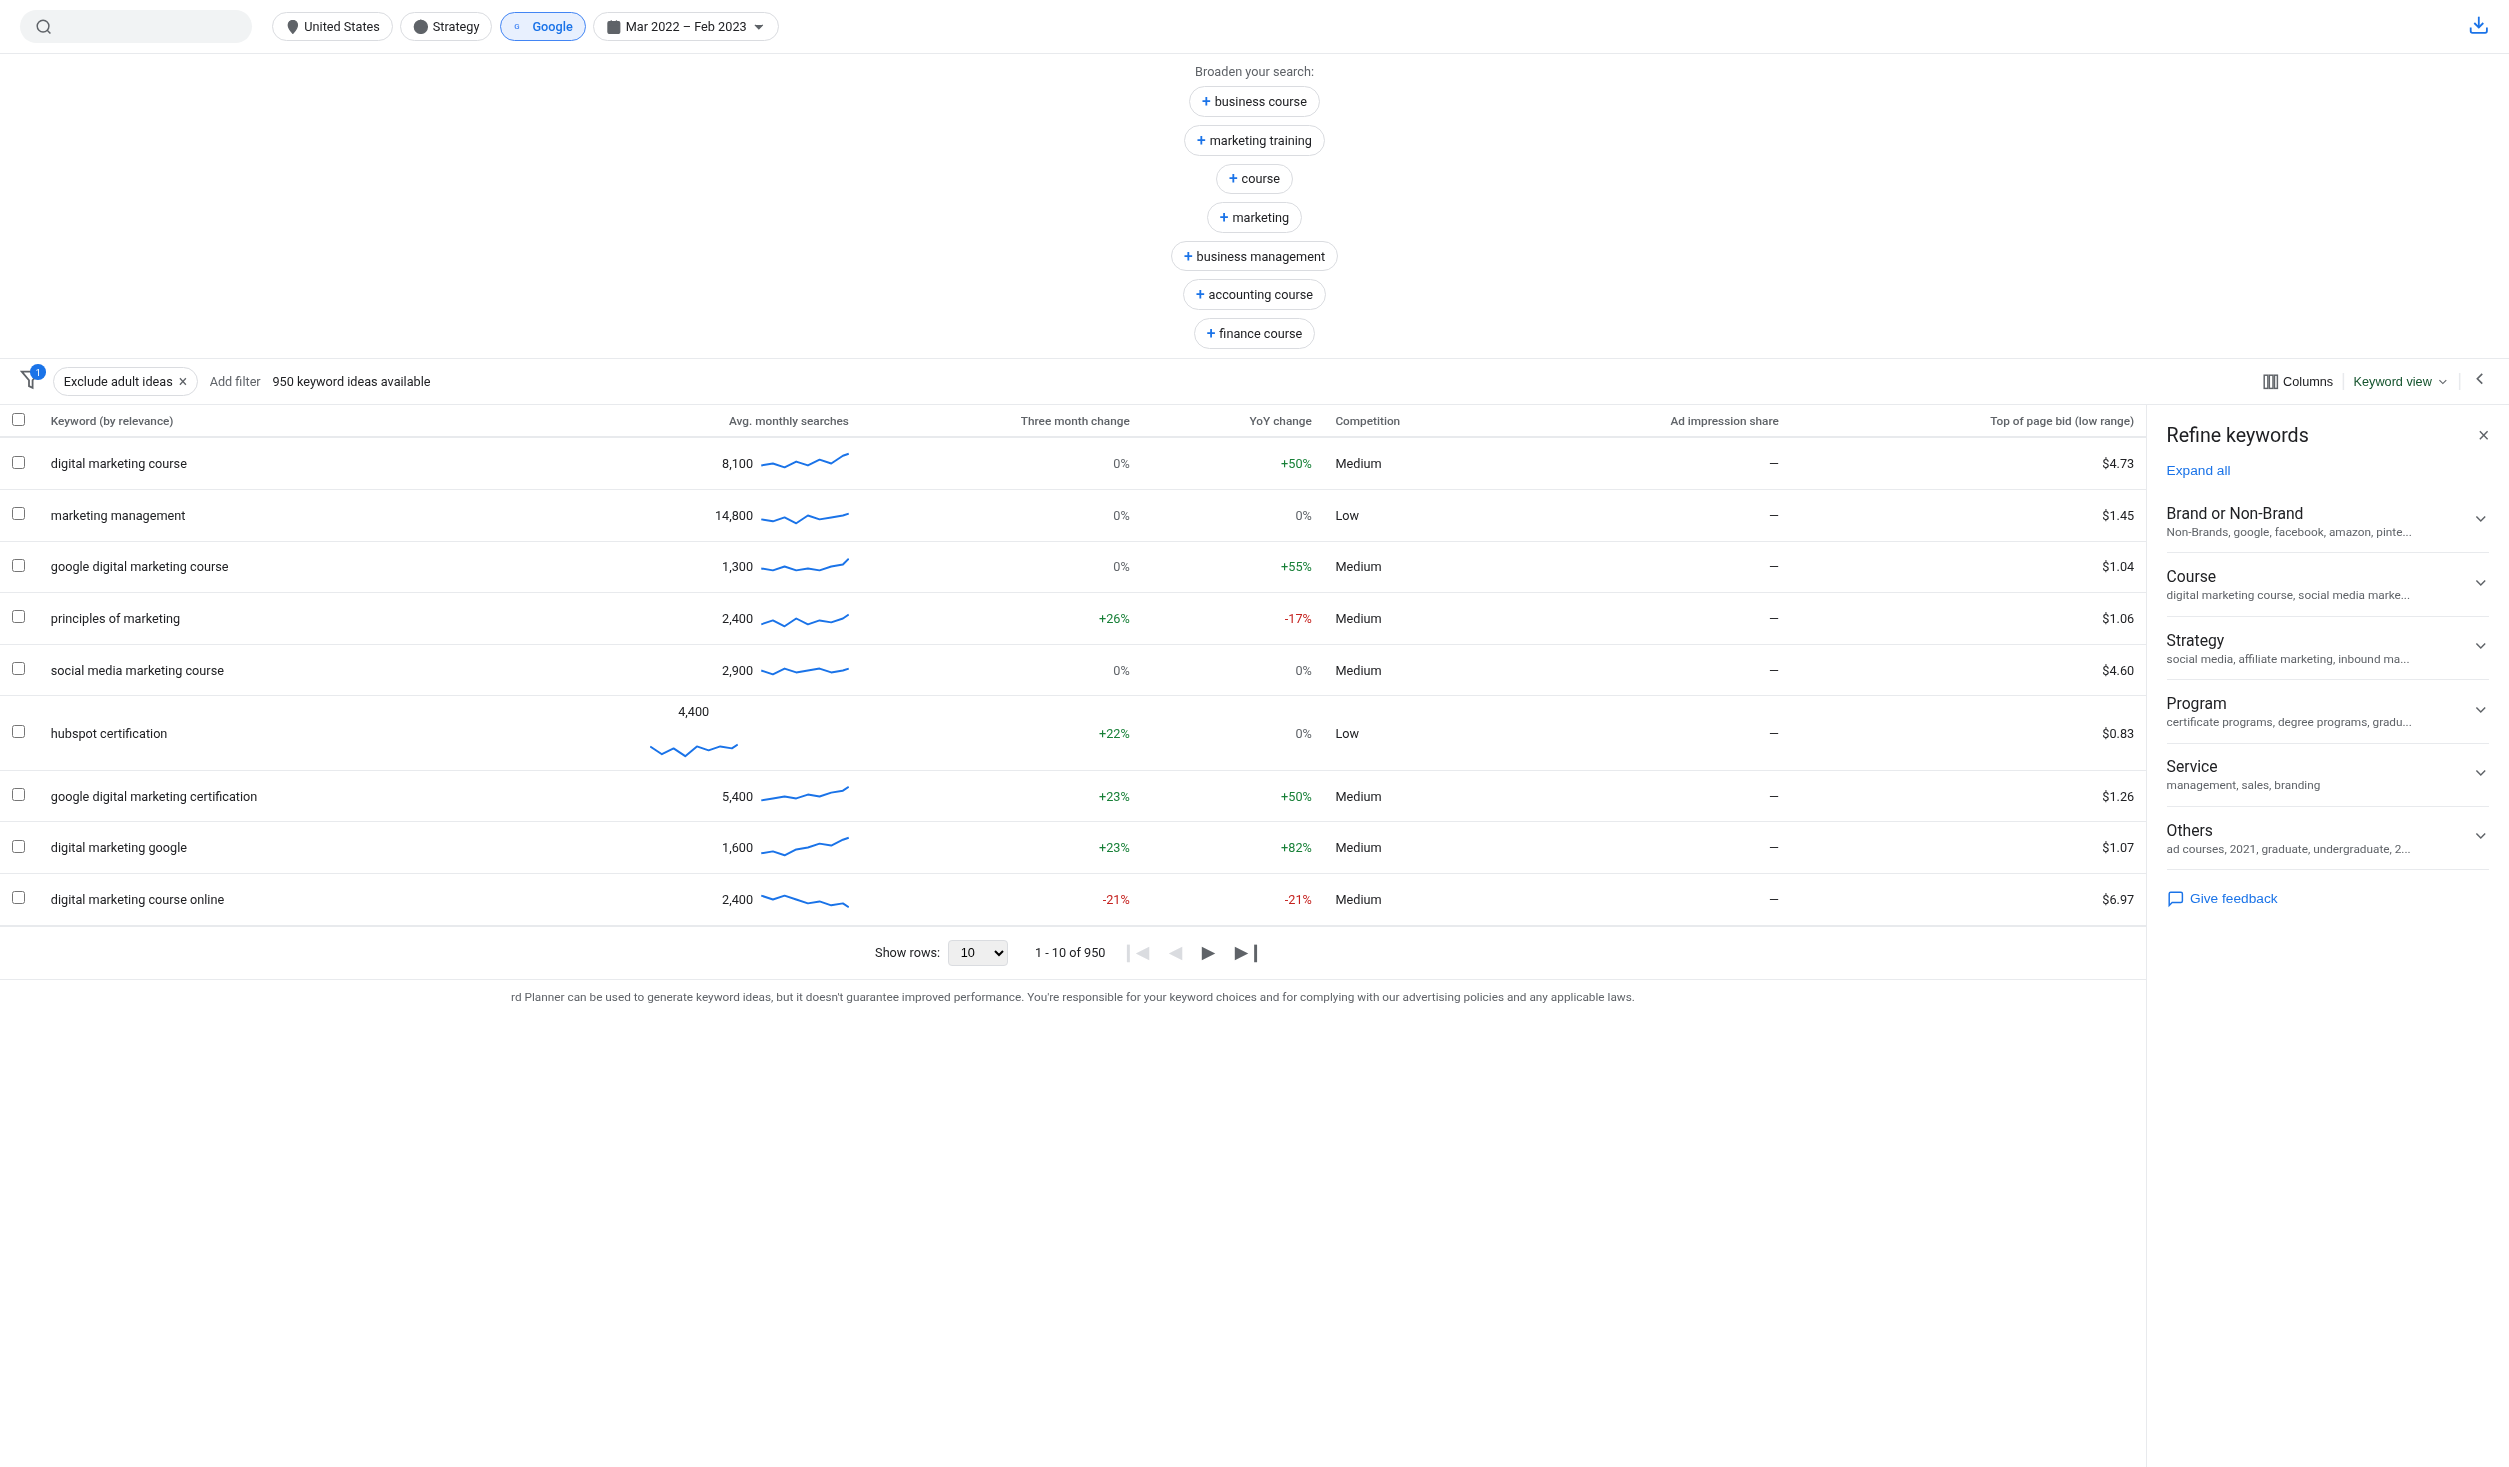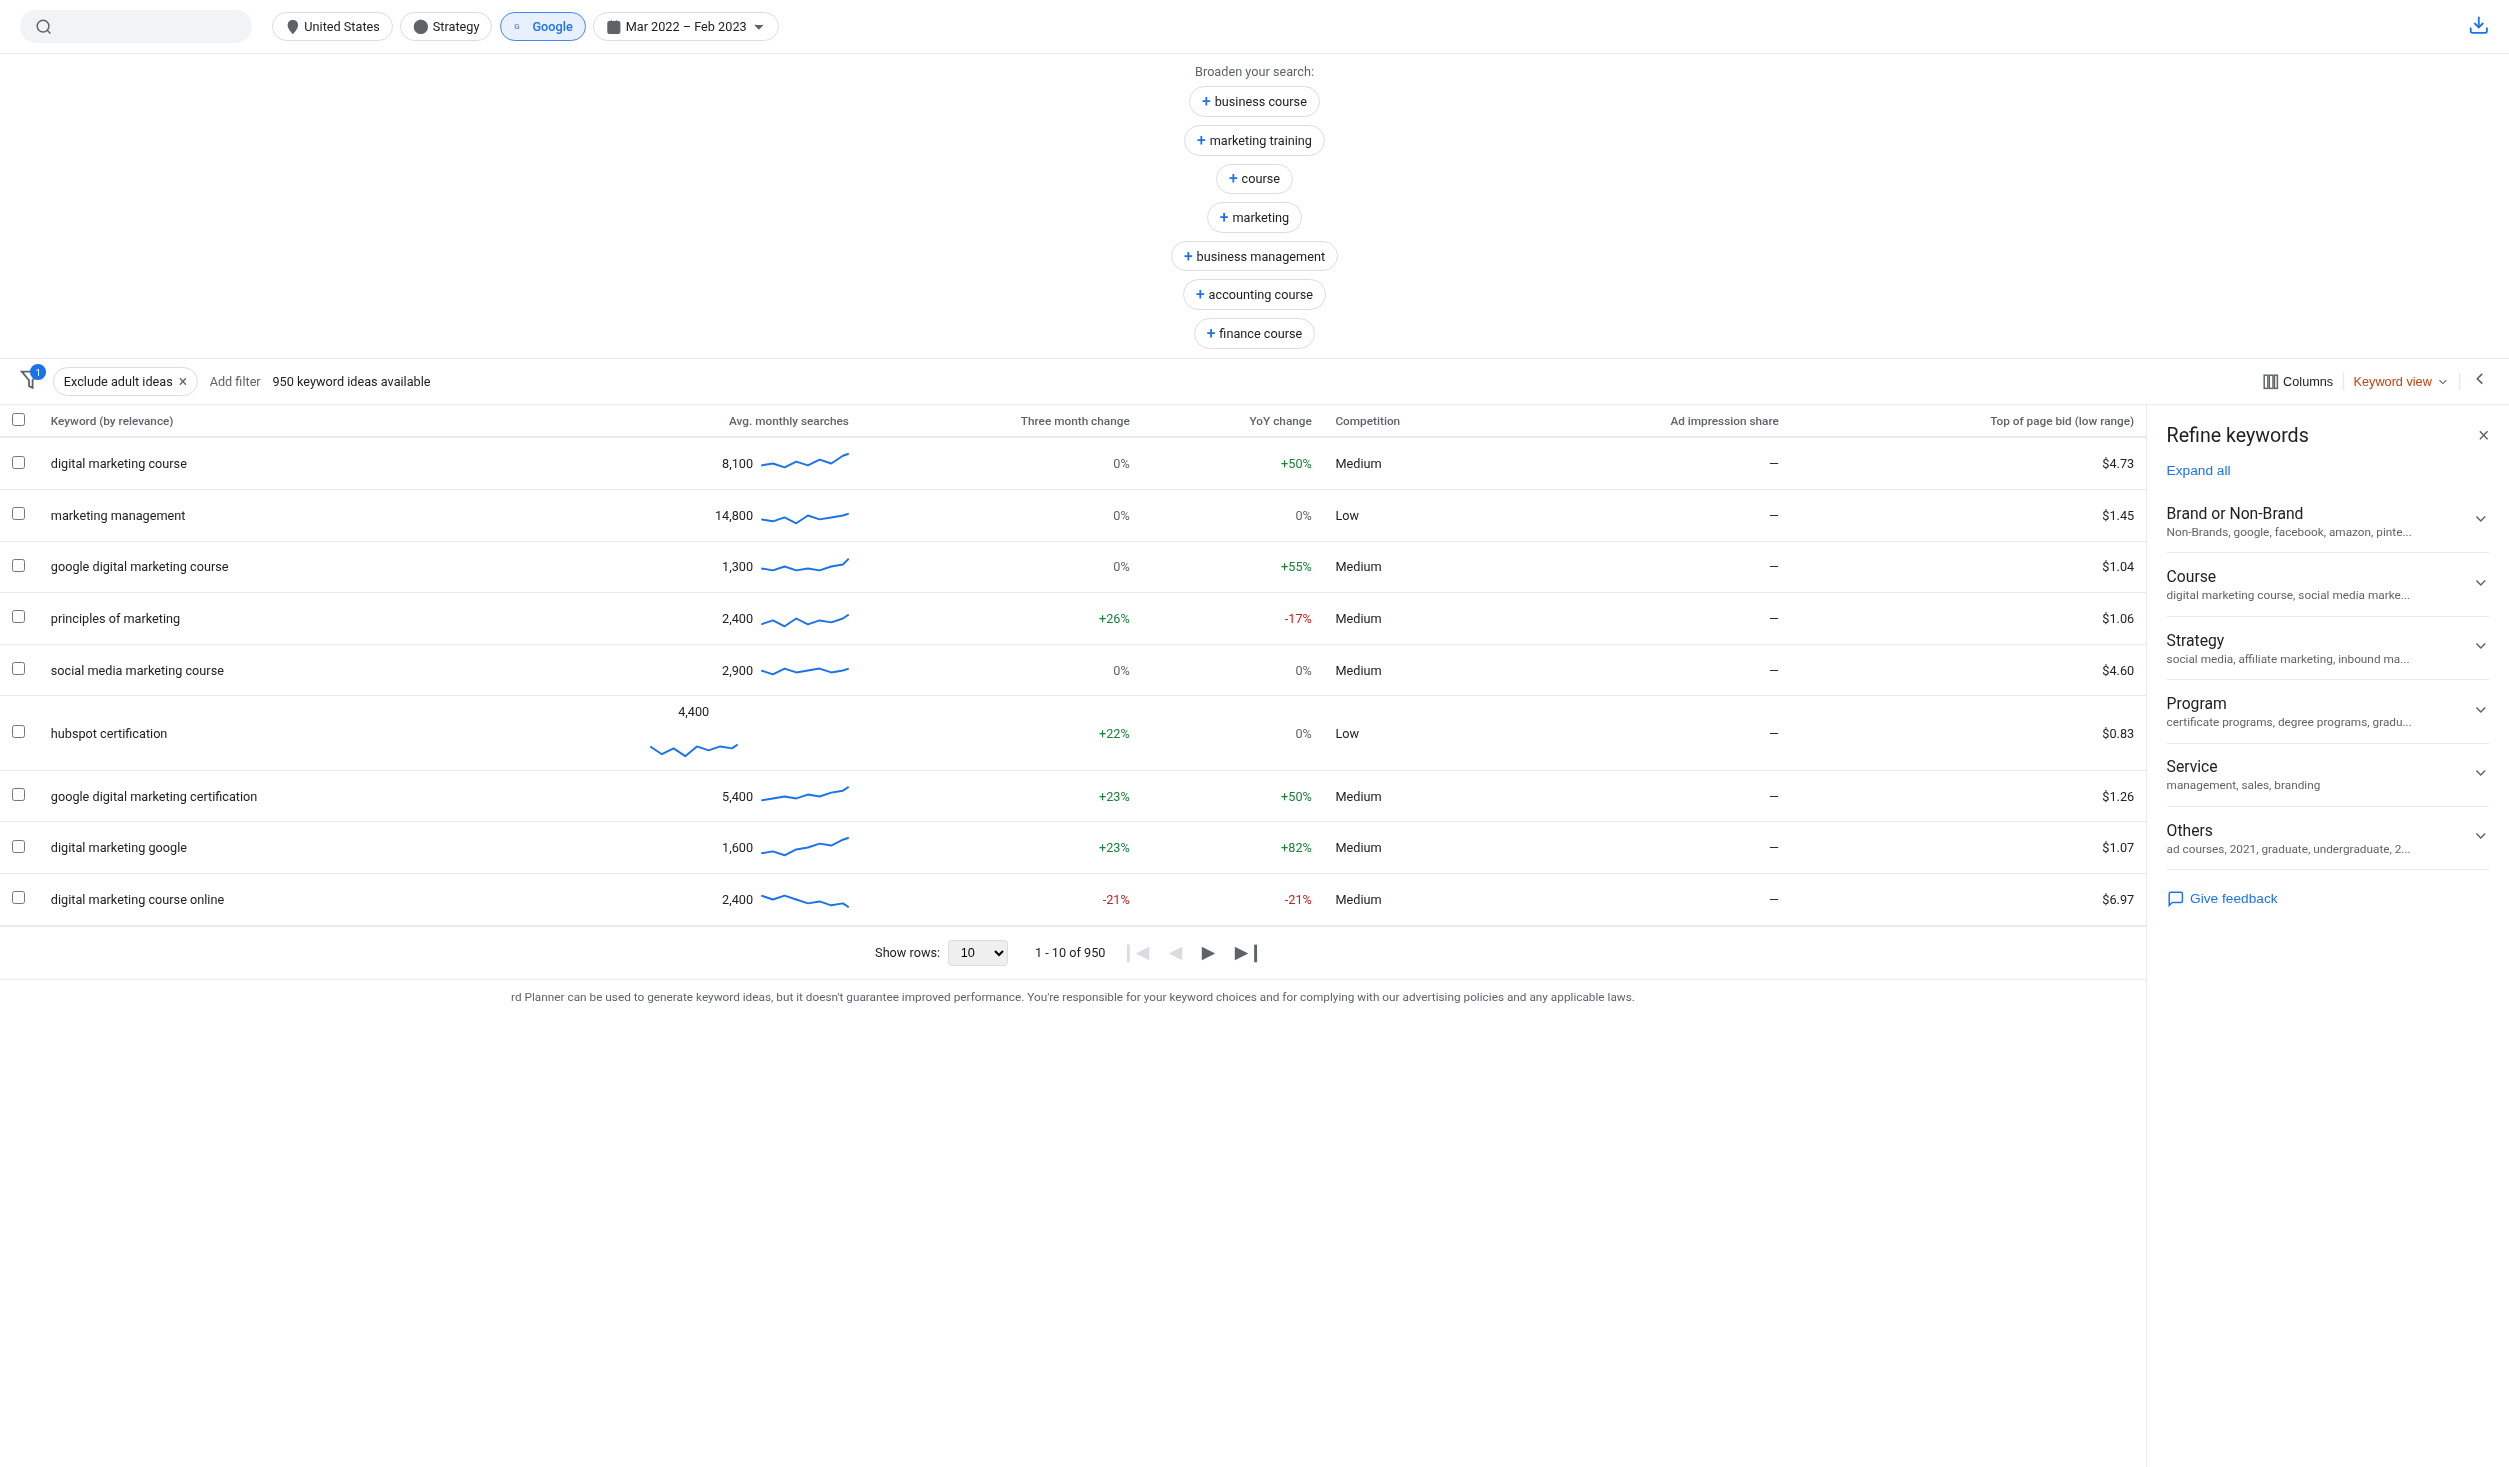--- a/index.html
+++ b/index.html
@@ -25,21 +25,21 @@
     
     .toolbar { display: flex; align-items: center; padding: 7.8px 19.6px; gap: 11.8px; border-bottom: 1px solid #e8eaed; }
     .filter-bell { position: relative; cursor: pointer; }
     .badge { position: absolute; top: -4.9px; right: -4.9px; background: #1a73e8; color: #fff; border-radius: 50%; width: 15.7px; height: 15.7px; font-size: 9.8px; display: flex; align-items: center; justify-content: center; }
     .exclude-chip { display: flex; align-items: center; gap: 5.9px; padding: 3.9px 9.8px; border: 1px solid #dadce0; border-radius: 17.6px; font-size: 12.7px; color: #202124; }
     .exclude-chip .x { cursor: pointer; color: #5f6368; font-size: 15.7px; }
     .add-filter { font-size: 12.7px; color: #5f6368; cursor: pointer; }
     .keyword-count { font-size: 12.7px; color: #202124; }
     .toolbar-right { margin-left: auto; display: flex; align-items: center; gap: 7.8px; }
     .columns-btn { display: flex; align-items: center; gap: 3.9px; font-size: 12.7px; color: #202124; cursor: pointer; border: none; background: none; }
-    .keyword-view-btn { display: flex; align-items: center; gap: 3.9px; font-size: 12.7px; color: #c2410c; cursor: pointer; border: none; background: none; }
+    .keyword-view-btn { display: flex; align-items: center; gap: 3.9px; font-size: 12.7px; color: #14532d; cursor: pointer; border: none; background: none; }
     .collapse-btn { background: none; border: none; cursor: pointer; color: #5f6368; font-size: 17.6px; }
 
     
     .main-layout { display: flex; height: calc(100vh - 176px); }
     .table-section { flex: 1; overflow: auto; }
 
     
     .kw-table { width: 100%; border-collapse: collapse; font-size: 12.7px; }
     .kw-table th { padding: 7.8px 11.8px; text-align: left; font-size: 11.8px; color: #5f6368; font-weight: 500; border-bottom: 2px solid #e8eaed; white-space: nowrap; position: sticky; top: 0; background: #fff; z-index: 1; }
     .kw-table th.right { text-align: right; }

